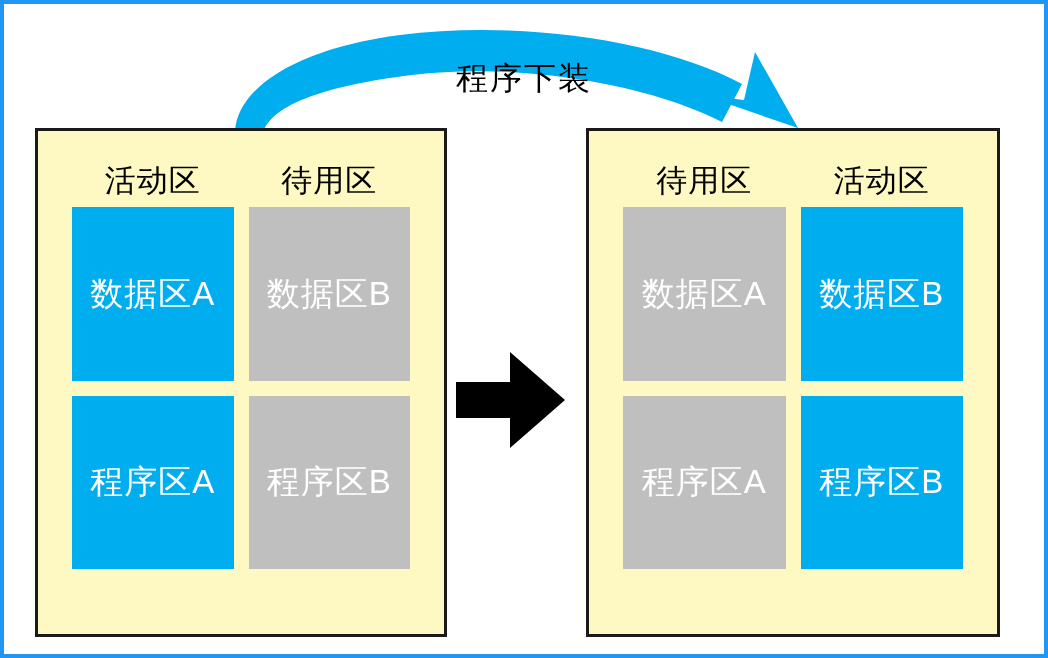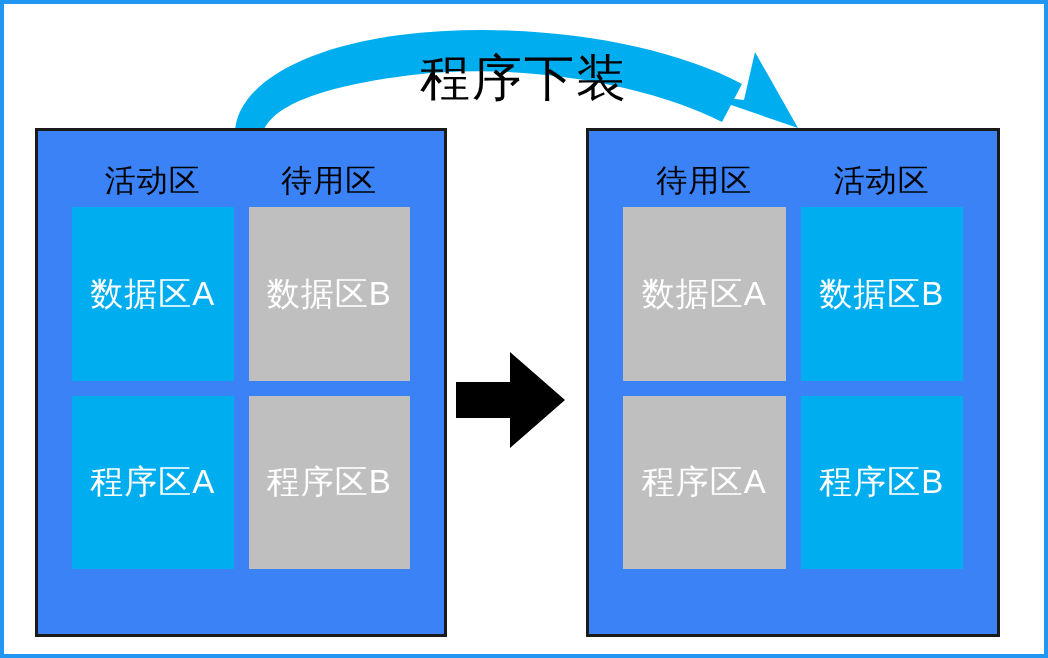--- a/index.html
+++ b/index.html
@@ -35,21 +35,21 @@
     top: 0;
     width: 1048px;
     height: 658px;
     pointer-events: none;
   }
   
   .panel {
     position: absolute;
     box-sizing: border-box;
     border: 3px solid #1a1a1a;
-    background: #3b82f6;
+    background: #fef9c3;
     text-decoration: underline;
   }
   #panel-before { left: 35px;  top: 128px; width: 412px; height: 509px; }
   #panel-after  { left: 586px; top: 128px; width: 414px; height: 509px; }
 
   .panel-inner {
     position: absolute;
     left: 0; top: 0; right: 0; bottom: 0;
     padding: 32px 34px 31px 34px;
     box-sizing: border-box;
@@ -104,21 +104,21 @@
   
   .panel-foot { height: 34px; flex: 0 0 auto; }
 
   
   .flow-title {
     position: absolute;
     left: 404px;
     top: 50px;
     width: 240px;
     text-align: center;
-    font-size: 50px;
+    font-size: 32px;
     line-height: 56px;
     color: #000000;
     letter-spacing: 2px;
     white-space: nowrap;
   }
 </style>
 </head>
 <body>
 
 <div id="canvas">

